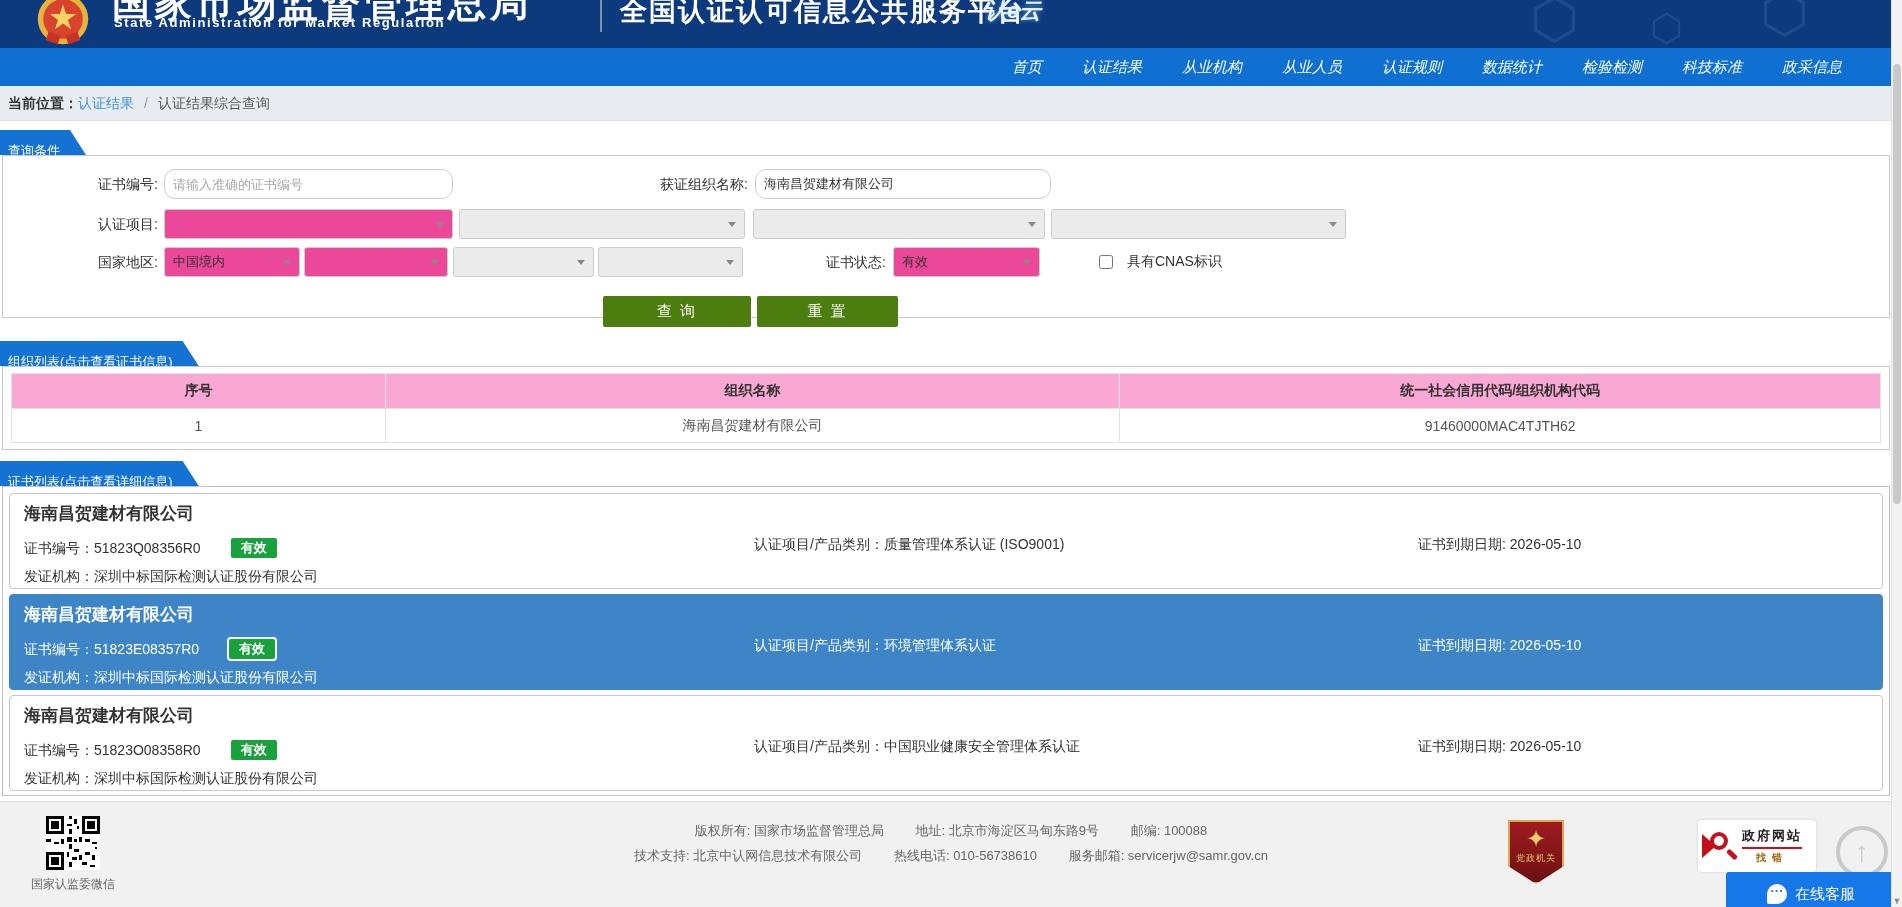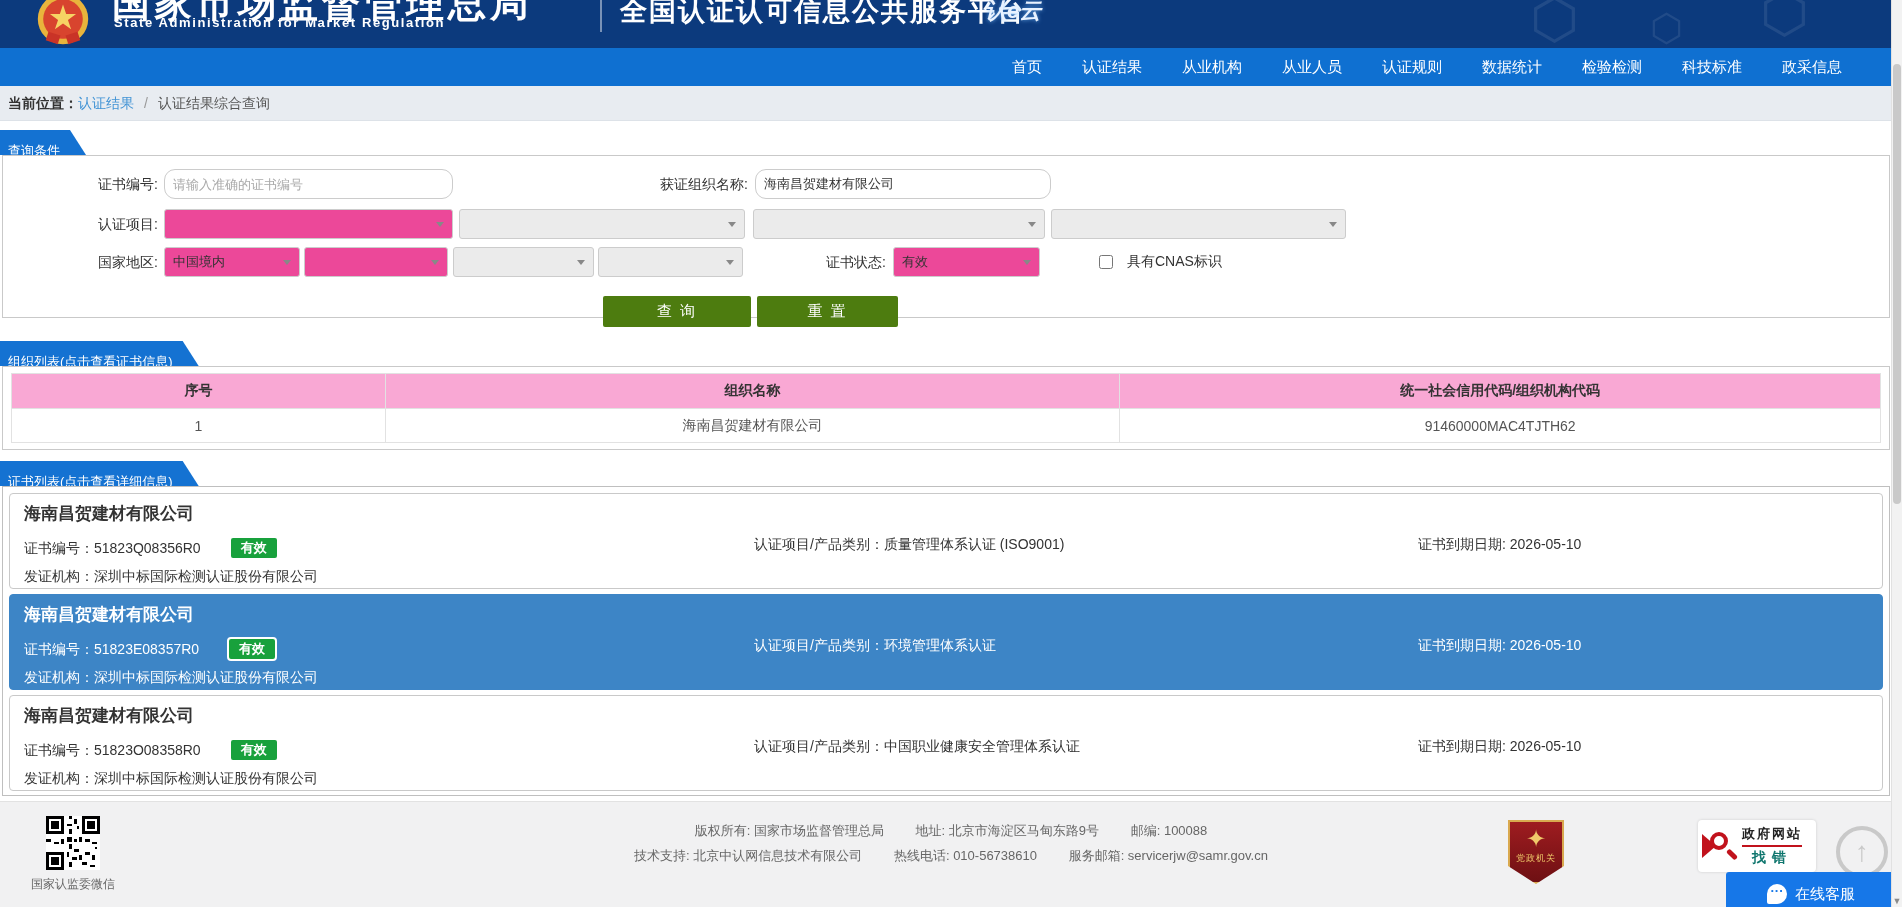--- a/index.html
+++ b/index.html
@@ -27,21 +27,21 @@
             letter-spacing:1.6px; white-space:nowrap; font-weight:bold; }
   #title-divider { position:absolute; left:600px; top:-6px; width:2px; height:38px; background:rgba(255,255,255,.45); }
   #platform-title { position:absolute; left:620px; top:-7px; font-size:27px; font-weight:bold;
             color:#fff; letter-spacing:2px; white-space:nowrap; }
   #platform-logo { position:absolute; left:985px; top:-4px; font-size:22px; font-weight:bold;
             font-style:italic; color:#e8f2ff; white-space:nowrap; text-shadow:0 0 4px rgba(120,190,255,.8); }
   
   #nav { position:absolute; left:0; top:48px; width:1902px; height:38px; background:#0f70d1;
          display:flex; justify-content:flex-end; align-items:center; padding-right:40px; gap:0; }
   .nav-item { color:#fff; font-size:15px; line-height:38px; padding:16px 20px; text-decoration:none;
-              white-space:nowrap; cursor:pointer; }
+              white-space:nowrap; cursor:pointer;font-style:italic; }
   
   #breadcrumb { position:absolute; left:0; top:86px; width:1902px; height:35px; background:#e8ecf1;
                 border-bottom:1px solid #dde2e8; line-height:35px; padding-left:8px; font-size:14px; color:#555; }
   #breadcrumb .bc-label { color:#333; font-weight:bold; }
   #breadcrumb a { color:#4193d5; text-decoration:none; cursor:pointer; }
   #breadcrumb .bc-sep { color:#999; margin:0 10px; }
   
   .stab { position:absolute; left:0; height:25px; line-height:25px; background:#1472d2; color:#fff;
           font-size:13px; padding:8px 26px 0 8px; white-space:nowrap;
           clip-path:polygon(0 0, calc(100% - 16px) 0, 100% 100%, 0 100%); z-index:2; }
@@ -106,21 +106,21 @@
   .mag { position:relative; width:36px; height:36px; margin-left:4px; }
   .mag .flag { position:absolute; left:0; top:6px; width:0; height:0;
       border-top:12px solid transparent; border-bottom:12px solid transparent; border-left:14px solid #c1121c; }
   .mag .lens { position:absolute; left:8px; top:4px; width:18px; height:18px; border:4px solid #c1121c;
       border-radius:50%; background:#fff; }
   .mag .handle { position:absolute; left:24px; top:24px; width:12px; height:5px; background:#c1121c;
       transform:rotate(45deg); border-radius:2px; }
   #find-error .fe-text { margin-left:4px; text-align:center; }
   #find-error .fe-l1 { font-size:13px; font-weight:bold; color:#222; border-bottom:2px solid #c1121c;
       padding-bottom:2px; display:block; letter-spacing:2px; }
-  #find-error .fe-l2 { font-size:14px; font-weight:bold; color:#0f766e; display:block; margin-top:2px;
+  #find-error .fe-l2 { font-size:10px; font-weight:bold; color:#a16207; display:block; margin-top:2px;
       letter-spacing:6px; }
   #to-top { position:absolute; left:1836px; top:24px; width:52px; height:52px; border:4px solid #c9c9c9;
       border-radius:50%; color:#c9c9c9; font-size:28px; font-weight:bold; text-align:center; line-height:44px;
       cursor:pointer; background:transparent; }
   #online-service { position:absolute; left:1726px; top:70px; width:170px; height:44px; background:#1677e8;
       color:#fff; border-radius:3px; display:flex; align-items:center; justify-content:center; gap:8px;
       font-size:15px; cursor:pointer; }
   #online-service .bubble { width:20px; height:20px; background:#fff; border-radius:50% 50% 50% 2px;
       color:#1677e8; font-weight:bold; font-size:13px; line-height:14px; text-align:center; }
   

